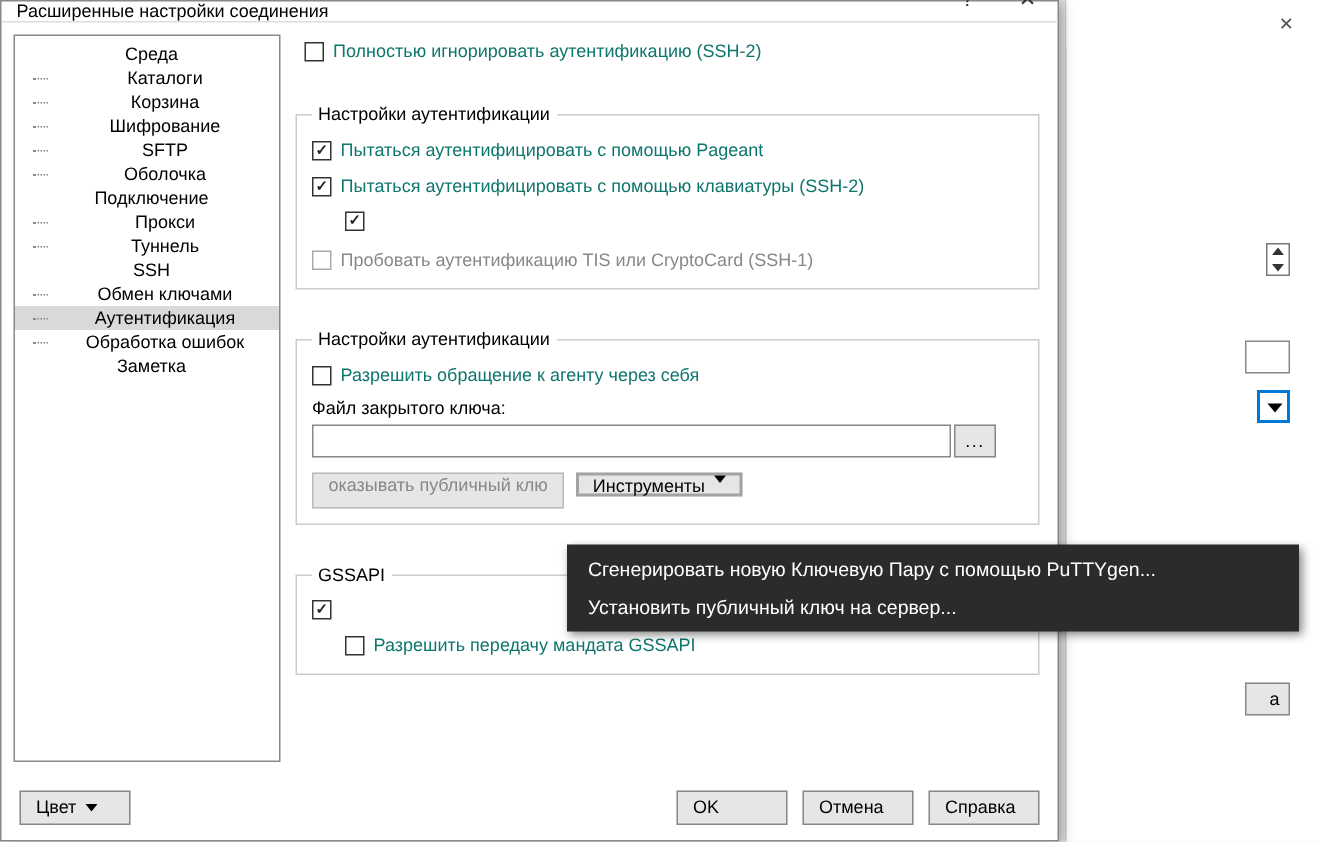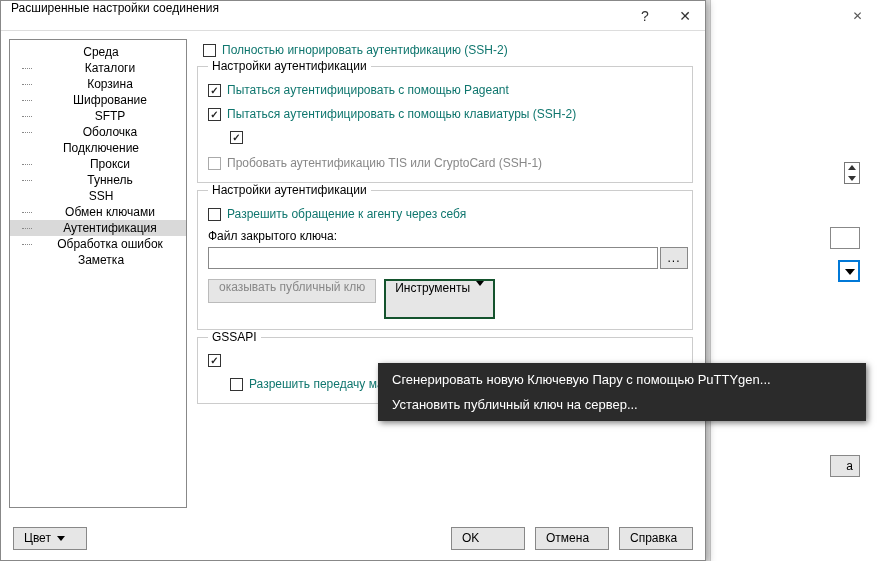--- a/index.html
+++ b/index.html
@@ -14,21 +14,21 @@
 .bg-spinner::before, .bg-spinner::after { content:""; position:absolute; left:3px; width:0; height:0; border-left:4px solid transparent; border-right:4px solid transparent; }
 .bg-spinner::before { top:2px; border-bottom:5px solid #333; }
 .bg-spinner::after { bottom:2px; border-top:5px solid #333; }
 .bg-field { display: inline-block; width: 30px; height: 22px; border: 1px solid #888; background: #fff; margin-top: 40px; margin-right: 2px;}
 .bg-combo { display: inline-block; width: 22px; height: 22px; border: 2px solid #0078d7; background:#fff; position: relative; margin-top: 8px; margin-right: 2px;}
 .bg-combo::after { content:""; position:absolute; top:7px; left:5px; width:0; height:0; border-left:5px solid transparent; border-right:5px solid transparent; border-top:6px solid #000; }
 .bg-btn { display: inline-block; min-width: 30px; height: 22px; border:1px solid #888; background:#e6e6e6; margin-top: 170px; margin-right: 2px; padding: 0 6px; line-height:20px;}
 
 
 .dialog { position: absolute; top: 0; left: 0; width: 706px; height: 561px; background: #fff; border: 1px solid #888; box-shadow: 2px 2px 8px rgba(0,0,0,0.3); display: flex; flex-direction: column; }
-.titlebar { height: 30px; display: flex; align-items: flex-start; padding: 0 0 17px 10px; border-bottom: 1px solid #ddd; }
+.titlebar { height: 14px; display: flex; align-items: flex-end; padding: 0 0 0 10px; border-bottom: 1px solid #ddd; }
 .titlebar-text { flex: 1; font-size: 12px; }
 .titlebar-btn { width: 40px; height: 30px; display: flex; align-items: center; justify-content: center; color: #333; font-size: 14px; }
 
 .main { flex: 1; display: flex; padding: 8px; gap: 6px; }
 .tree { width: 178px; border: 1px solid #888; background: #fff; padding: 4px 0; overflow: hidden; text-align: center; }
 .tree-item { padding: 1px 4px 1px 4px; white-space: nowrap; cursor: default; position: relative; }
 .tree-item.lvl1 { padding-left: 28px; }
 .tree-item.lvl1::before { content:""; position:absolute; left:12px; top:50%; width:10px; border-top:1px dotted #888; }
 .tree-item.lvl0 { padding-left: 10px; font-size: 12px;}
 .tree-item.selected { background: #d9d9d9; }
@@ -36,33 +36,33 @@
 
 .content { flex: 1; padding: 2px 4px; }
 
 .checkbox-row { display: flex; align-items: center; gap: 6px; padding: 2px 0; }
 .checkbox { width: 13px; height: 13px; border: 1px solid #333; background: #fff; display: inline-flex; align-items: center; justify-content: center; font-size: 10px; color: #222;}
 .checkbox.checked::after { content: "✓"; line-height: 11px; font-weight: bold;}
 .checkbox.disabled { border-color: #aaa; }
 .cb-label { color: #0f766e; }
 .cb-label.disabled { color: #888; }
 
-fieldset.group { border: 1px solid #ccc; margin-top: 0; padding: 8px 4px 10px 10px; }
+fieldset.group { border: 1px solid #ccc; margin-top: 26px; padding: 8px 28px 10px 10px; }
 fieldset.group legend { padding: 0 4px; color: #000; font-size: 12px;}
 .indent { margin-left: 22px; }
 
 .field-label { margin: 6px 0 4px 0; }
 .field-row { display: flex; gap: 2px; }
 .text-input { flex: 1; height: 22px; border: 1px solid #888; background: #fff; padding: 0 4px; }
 .browse-btn { width: 28px; height: 22px; border: 1px solid #888; background: #e6e6e6; display:flex; align-items:center; justify-content:center; letter-spacing: 1px;}
 
 .btn-row { display: flex; gap: 8px; margin-top: 10px; }
 .flat-btn { height: 24px; border: 1px solid #888; background: #e6e6e6; padding: 0 10px; display: inline-flex; align-items: flex-start; gap: 6px; }
 .flat-btn.disabled { color: #888; border-color: #bbb; }
-.flat-btn.focus { border: 2px solid #14532d; padding: 0 9px; height:40px;}
+.flat-btn.focus { border: 2px solid #a3a3a3; padding: 0 9px; height:16px;}
 .dd-arrow { width:0; height:0; border-left:4px solid transparent; border-right:4px solid transparent; border-top:5px solid #000; }
 
 
 .popup { position: absolute; top: 363px; left: 378px; width: 488px; background: #2b2b2b; color: #fff; padding: 4px 0; z-index: 100; box-shadow: 2px 2px 6px rgba(0,0,0,0.5);}
 .popup-item { padding: 5px 14px; font-size: 13px; white-space: nowrap;}
 
 
 .bottom { height: 44px; display: flex; align-items: center; padding: 0 12px; gap: 10px; border-top: 0; }
 .bottom .spacer { flex: 1; }
 .btn { min-width: 74px; height: 23px; border: 1px solid #888; background: #e6e6e6; display: inline-flex; align-items: center; gap: 6px; padding: 0 10px;}

